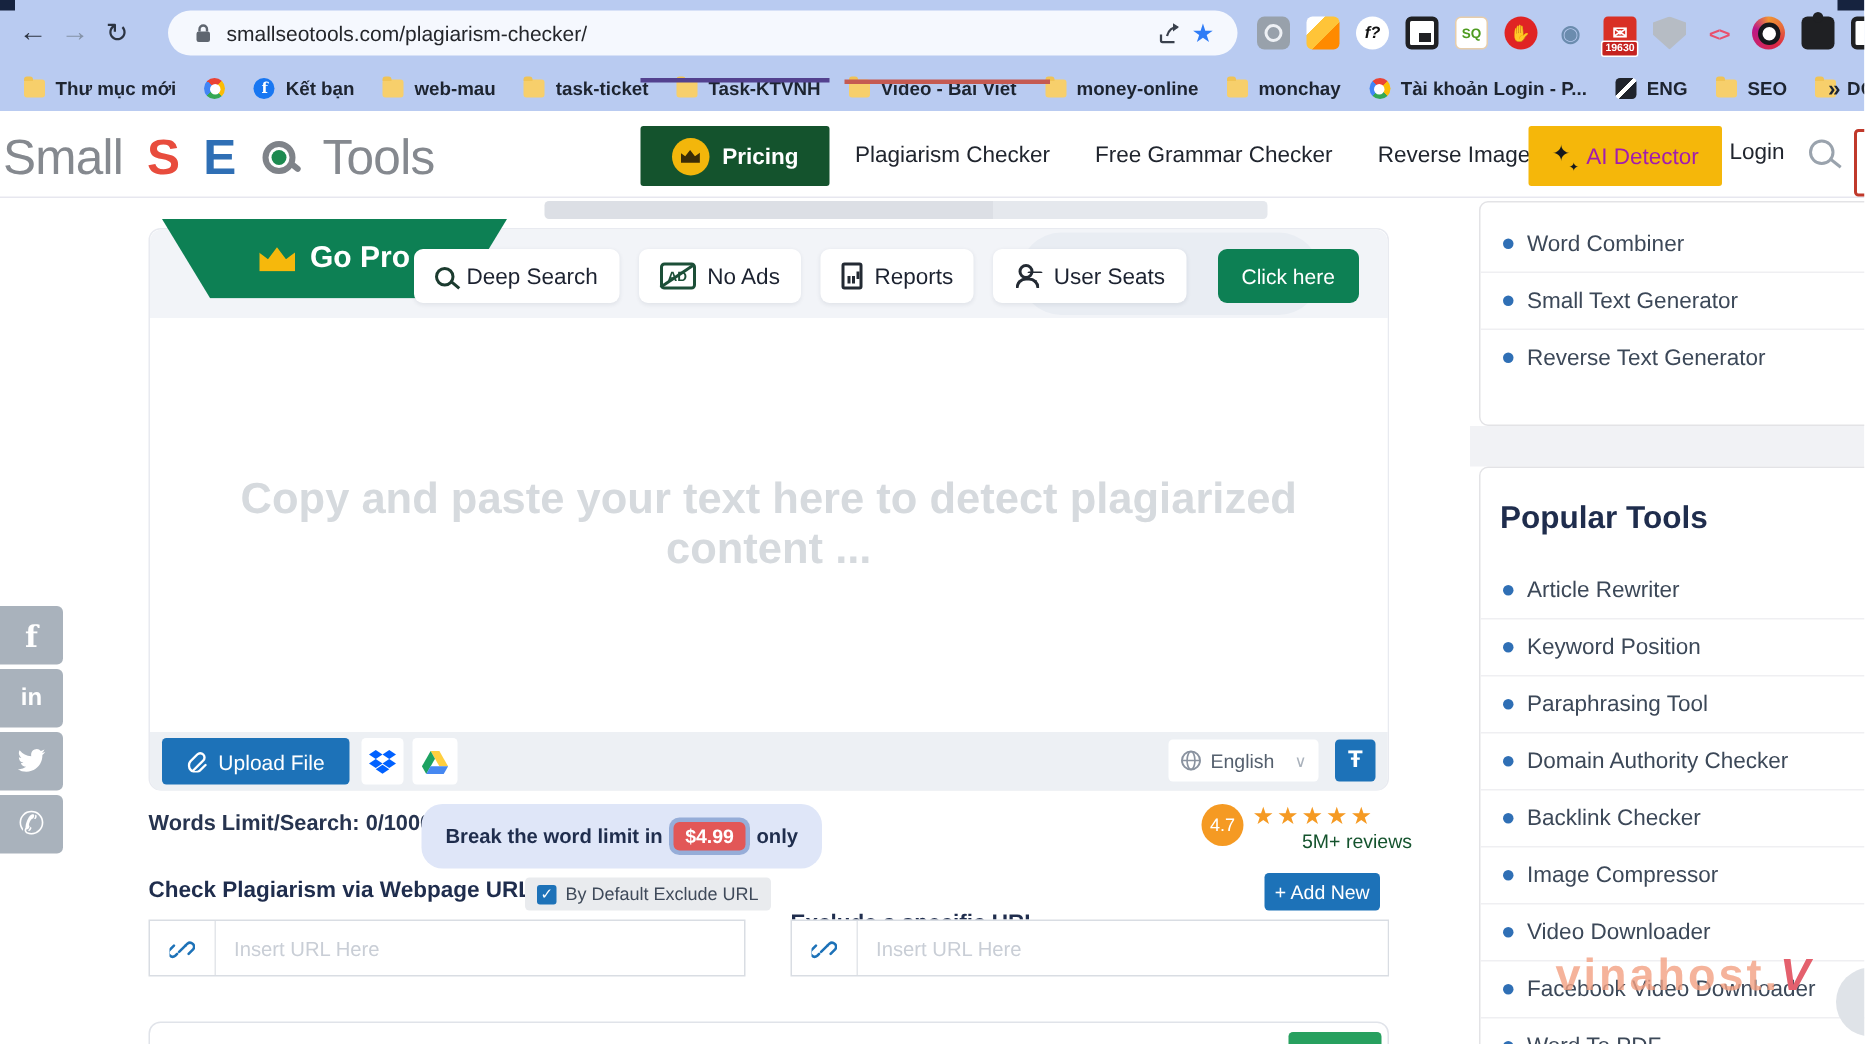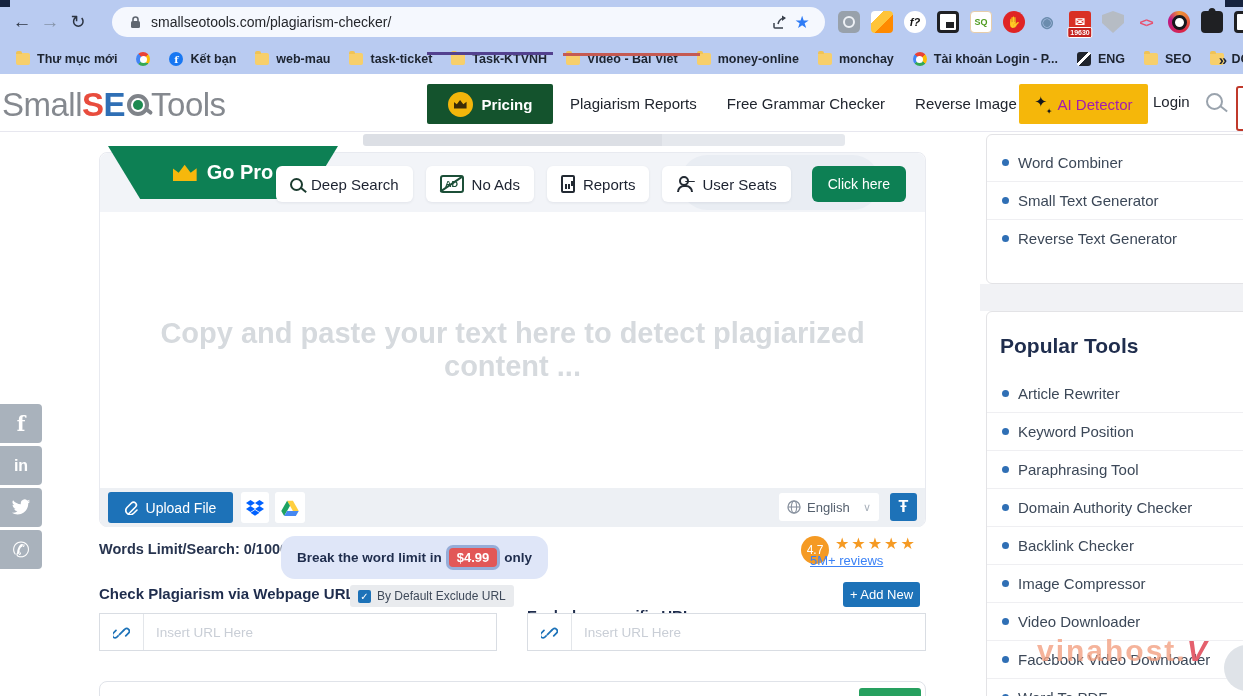--- a/index.html
+++ b/index.html
@@ -56,21 +56,21 @@
   .bm-icon.google{height:14px;border-radius:50%;background:conic-gradient(from -45deg,#ea4335 0 25%,#fbbc05 0 50%,#34a853 0 75%,#4285f4 0 100%);position:relative;}
   .bm-icon.google::after{content:"";position:absolute;inset:3.5px;background:#fff;border-radius:50%;}
   .bm-icon.facebook{height:14px;border-radius:50%;background:#1877f2;color:#fff;display:flex;align-items:center;justify-content:center;font-size:10px;font-weight:bold;font-family:"DejaVu Serif",serif;}
   .bm-icon.facebook::before{content:"f";}
   .bm-icon.eng{height:14px;border-radius:3px;background:linear-gradient(135deg,#20242c 0 42%,#fff 42% 56%,#20242c 56%);}
   .bm-label:empty{display:none;}
   .bm-overflow{position:absolute;right:16px;font-size:15px;color:#1d2430;font-weight:bold;}
 
   
   .site-header{position:absolute;top:74px;left:0;width:1243px;height:58px;background:#fff;border-bottom:1px solid #e7e7ef;}
-  .logo{position:absolute;left:2px;top:12px;font-size:33px;letter-spacing:-.5px;display:flex;align-items:center;color:#8b9097;}
+  .logo{position:absolute;left:2px;top:12px;font-size:33px;letter-spacing:-.5px;display:flex;align-items:center;color:#8b9097;gap:16px;}
   .logo .lt{font-weight:300;color:#85898f;}
   .logo .ls{color:#e84c3d;font-weight:bold;}
   .logo .le{color:#2f6fb5;font-weight:bold;}
   .logo .mag{width:22px;height:22px;border:4px solid #7f8389;border-radius:50%;position:relative;margin:0 2px;background:#fff;}
   .logo .mag::before{content:"";position:absolute;inset:2px;background:#1d8a50;border-radius:50%;}
   .logo .mag::after{content:"";position:absolute;width:9px;height:4px;background:#7f8389;right:-8px;bottom:-1px;transform:rotate(38deg);border-radius:2px;}
   .pricing-btn{position:absolute;left:427px;top:10px;width:126px;height:40px;background:#14532d;border-radius:2px;display:flex;align-items:center;justify-content:center;gap:9px;color:#fff;font-size:15px;font-weight:bold;}
   .p-crown{width:25px;height:25px;border-radius:50%;background:#f3b60b;display:flex;align-items:center;justify-content:center;}
   .crown{width:13px;height:9px;background:#3b2c07;clip-path:polygon(0 100%,0 25%,25% 52%,50% 5%,75% 52%,100% 25%,100% 100%);}
   .underline-purple{position:absolute;left:427px;top:52px;width:126px;height:3px;background:#53418f;}
@@ -117,21 +117,21 @@
   .lang-chevron{margin-left:auto;color:#aab2bc;font-size:11px;}
   .textsel-btn{position:absolute;left:790px;top:5px;width:27px;height:28px;background:#1d72b8;border-radius:3px;color:#fff;display:flex;align-items:center;justify-content:center;font-size:16px;font-weight:bold;}
   .textsel-btn::before{content:"Ŧ";}
 
   
   .words-label{position:absolute;left:99px;top:541px;font-size:14.5px;font-weight:bold;color:#27344f;}
   .limit-pill{position:absolute;left:281px;top:536px;height:43px;background:#dfe6f8;border-radius:14px;display:flex;align-items:center;gap:7px;padding:0 16px;font-size:13.5px;font-weight:bold;color:#1f2d4d;}
   .price-badge{background:#e25757;color:#fff;border-radius:4px;padding:2px 8px;font-size:13px;box-shadow:0 0 0 3px rgba(90,125,190,.55);}
   .rating-circle{position:absolute;left:801px;top:536px;width:28px;height:28px;border-radius:50%;background:#f59a23;color:#fff;font-size:12px;font-weight:normal;display:flex;align-items:center;justify-content:center;}
   .stars{position:absolute;left:835px;top:534px;color:#f59a23;font-size:16px;letter-spacing:2px;}
-  .reviews{position:absolute;left:810px;top:553px;font-size:13px;color:#3b82f6;text-decoration:underline;}
+  .reviews{position:absolute;left:868px;top:553px;font-size:13px;color:#14532d;}
 
   
   .sec-title{position:absolute;top:585px;font-size:15px;font-weight:bold;color:#1f2d4d;}
   .sec-title.left{left:99px;}
   .sec-title.right{left:527px;margin-top:22px;}
   .chk-pill{position:absolute;left:350px;top:585px;height:22px;background:#e9ebee;border-radius:3px;display:flex;align-items:center;gap:6px;padding:0 8px;font-size:12px;color:#3f4a5a;}
   .chk-box{width:13px;height:13px;background:#1d72b8;border-radius:2px;color:#fff;font-size:10px;line-height:13px;text-align:center;}
   .chk-box::before{content:"✓";}
   .addnew-btn{position:absolute;left:843px;top:582px;width:77px;height:25px;background:#1d72b8;border-radius:3px;color:#fff;font-size:13px;display:flex;align-items:center;justify-content:center;}
   .url-input{position:absolute;top:613px;height:38px;background:#fff;border:1px solid #d9dde3;display:flex;align-items:stretch;}
@@ -316,21 +316,21 @@
         <span class="lt">Tools</span>
     </div>
     <div class="pricing-btn">
       <span class="p-crown">
           <span class="crown"></span>
         </span>
       <span>Pricing</span>
     </div>
     <div class="main-nav">
 
-        <span class="nav-link active">Plagiarism Reports</span>
+        <span class="nav-link active">Plagiarism Checker</span>
 
         <span class="nav-link">Free Grammar Checker</span>
 
         <span class="nav-link">Reverse Image Search</span>
 
     </div>
     <div class="ai-btn">
       <span class="sparkle"></span>
       <span>AI Detector</span>
     </div>

